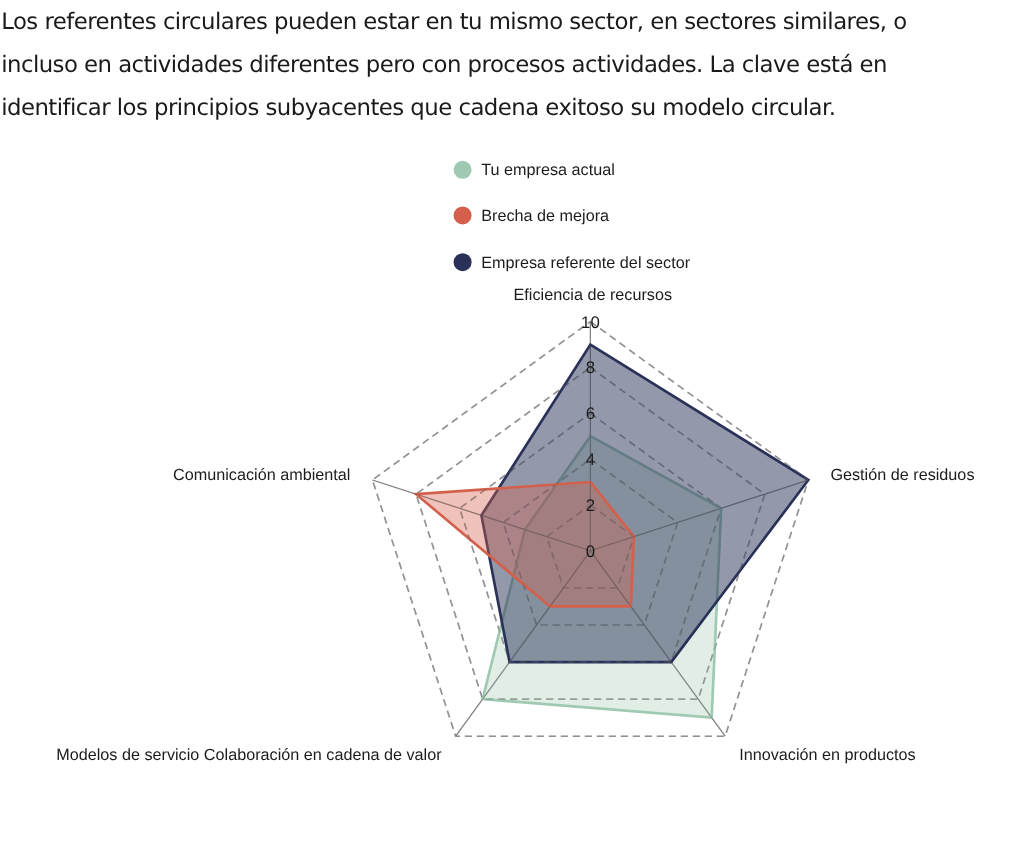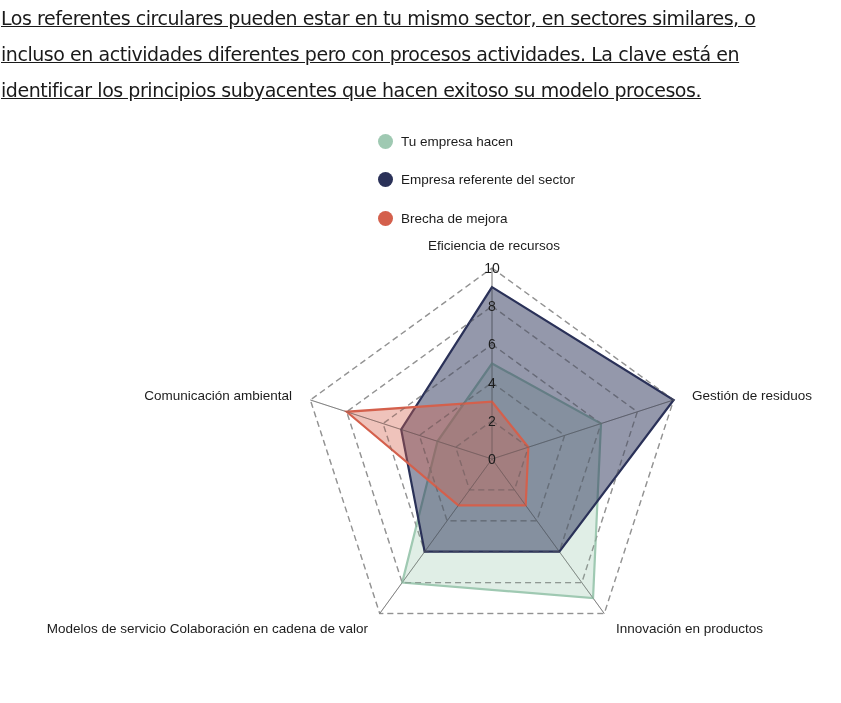--- a/index.html
+++ b/index.html
@@ -1,47 +1,47 @@
 <!DOCTYPE html>
 <html><head>
 <meta charset="utf-8">
 <style>
   html, body { margin: 0; padding: 0; background: #ffffff; }
   body { width: 841px; height: 703px; position: relative; overflow: hidden; font-family: "Liberation Sans", sans-serif; color: #111; }
   .intro { position: absolute; left: 1px; top: 0px; width: 840px; margin: 0; font-family: "DejaVu Sans", sans-serif; font-size: 19px; line-height: 36px; color: #1a1a1a; letter-spacing: -0.45px; }
-  .intro span { display: block; white-space: nowrap; text-decoration: underline; }
+  .intro span { display: block; white-space: nowrap; }
   .legend { position: absolute; left: 378px; top: 122px; }
   .legend-item { display: flex; align-items: center; height: 38.5px; }
   .legend-dot { width: 15px; height: 15px; border-radius: 50%; margin-right: 8px; flex: none; }
   .legend-label { font-size: 13.5px; color: #1c1c1c; white-space: nowrap; }
   svg.chart { position: absolute; left: 0; top: 0; }
   .axis-label { font-family: "Liberation Sans", sans-serif; font-size: 13.5px; fill: #1c1c1c; }
   .tick-label { font-family: "Liberation Sans", sans-serif; font-size: 14px; fill: #1c1c1c; }
 </style>
 </head>
 <body>
 
 <p class="intro">
   <span>Los referentes circulares pueden estar en tu mismo sector, en sectores similares, o</span>
   <span>incluso en actividades diferentes pero con procesos actividades. La clave está en</span>
-  <span>identificar los principios subyacentes que hacen exitoso su modelo procesos.</span>
+  <span>identificar los principios subyacentes que cadena exitoso su modelo circular.</span>
 </p>
 
 <div class="legend">
   <div class="legend-item">
     <span class="legend-dot" style="background: rgb(159, 201, 178);"></span>
-    <span class="legend-label">Tu empresa hacen</span>
+    <span class="legend-label">Tu empresa actual</span>
+  </div>
+  <div class="legend-item">
+    <span class="legend-dot" style="background: rgb(212, 96, 76);"></span>
+    <span class="legend-label">Brecha de mejora</span>
   </div>
   <div class="legend-item">
     <span class="legend-dot" style="background: rgb(42, 49, 88);"></span>
     <span class="legend-label">Empresa referente del sector</span>
-  </div>
-  <div class="legend-item">
-    <span class="legend-dot" style="background: rgb(212, 96, 76);"></span>
-    <span class="legend-label">Brecha de mejora</span>
   </div>
 </div>
 
 <svg class="chart" width="841" height="703" viewBox="0 0 841 703">
   <g id="grid">
       <polygon points="492,420.8 528.3303589224748,447.19555081487704 514.4533966375725,489.904449185123 469.5466033624275,489.904449185123 455.6696410775251,447.195550814877" fill="none" stroke="#a9a9a9" stroke-width="1.4" stroke-dasharray="6 4"></polygon>
       <polygon points="492,382.6 564.6607178449498,435.391101629754 536.906793275145,520.808898370246 447.09320672485507,520.808898370246 419.3392821550503,435.39110162975396" fill="none" stroke="#a9a9a9" stroke-width="1.4" stroke-dasharray="6 4"></polygon>
       <polygon points="492,344.4 600.9910767674246,423.586652444631 559.3601899127174,551.713347555369 424.6398100872826,551.713347555369 383.0089232325754,423.586652444631" fill="none" stroke="#a9a9a9" stroke-width="1.4" stroke-dasharray="6 4"></polygon>
       <polygon points="492,306.2 637.3214356898994,411.78220325950804 581.8135865502899,582.6177967404919 402.18641344971013,582.6177967404919 346.67856431010057,411.782203259508" fill="none" stroke="#a9a9a9" stroke-width="1.4" stroke-dasharray="6 4"></polygon>
       <polygon points="492,268 673.6517946123743,399.9777540743851 604.2669831878624,613.5222459256149 379.73301681213763,613.5222459256149 310.3482053876257,399.97775407438496" fill="none" stroke="#a9a9a9" stroke-width="1.4" stroke-dasharray="6 4"></polygon>

